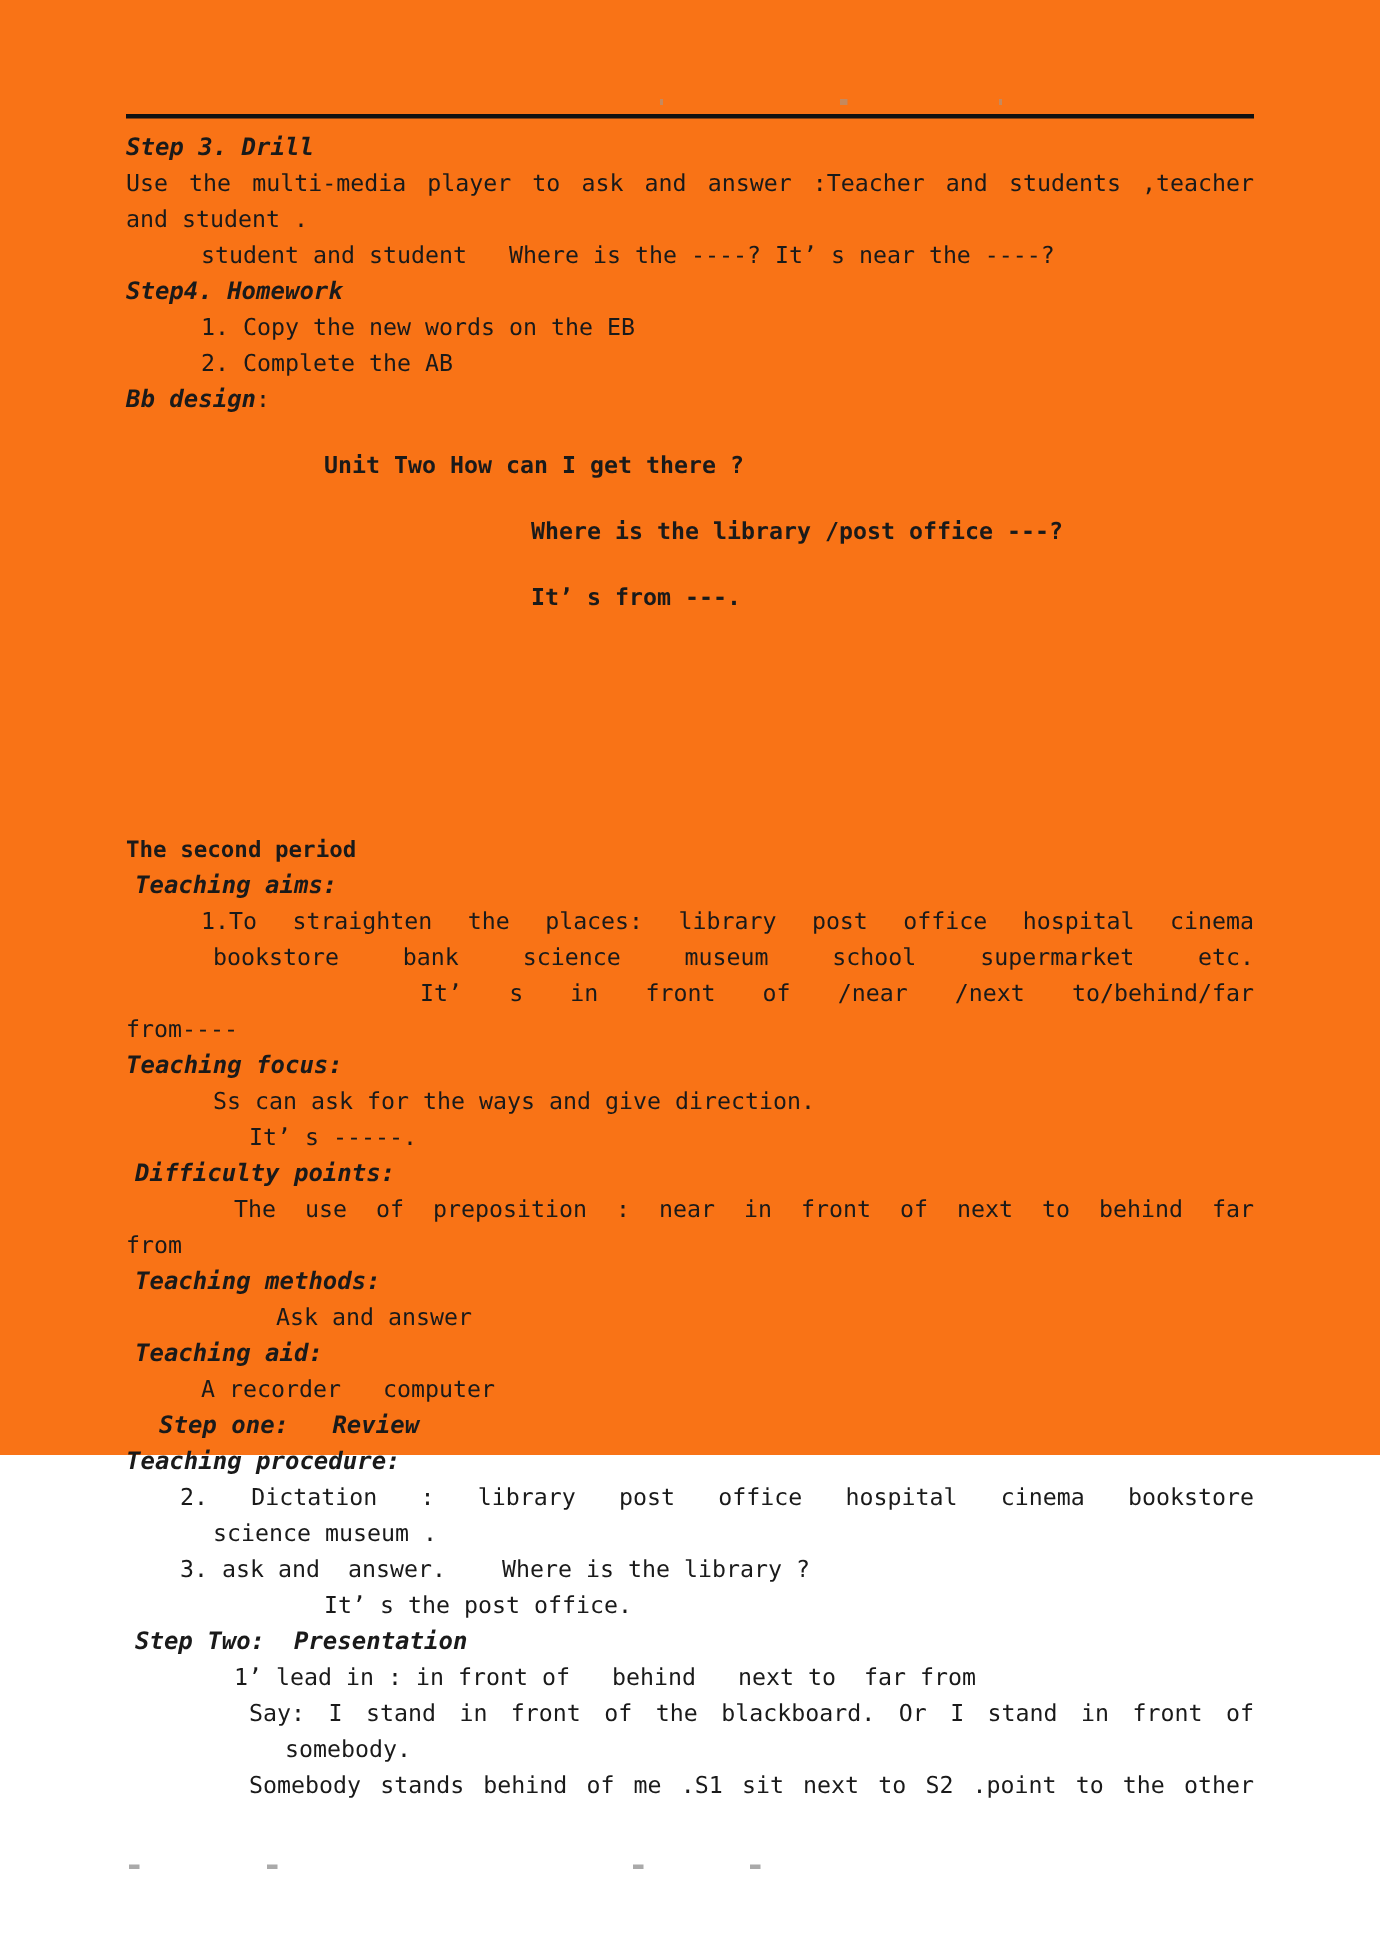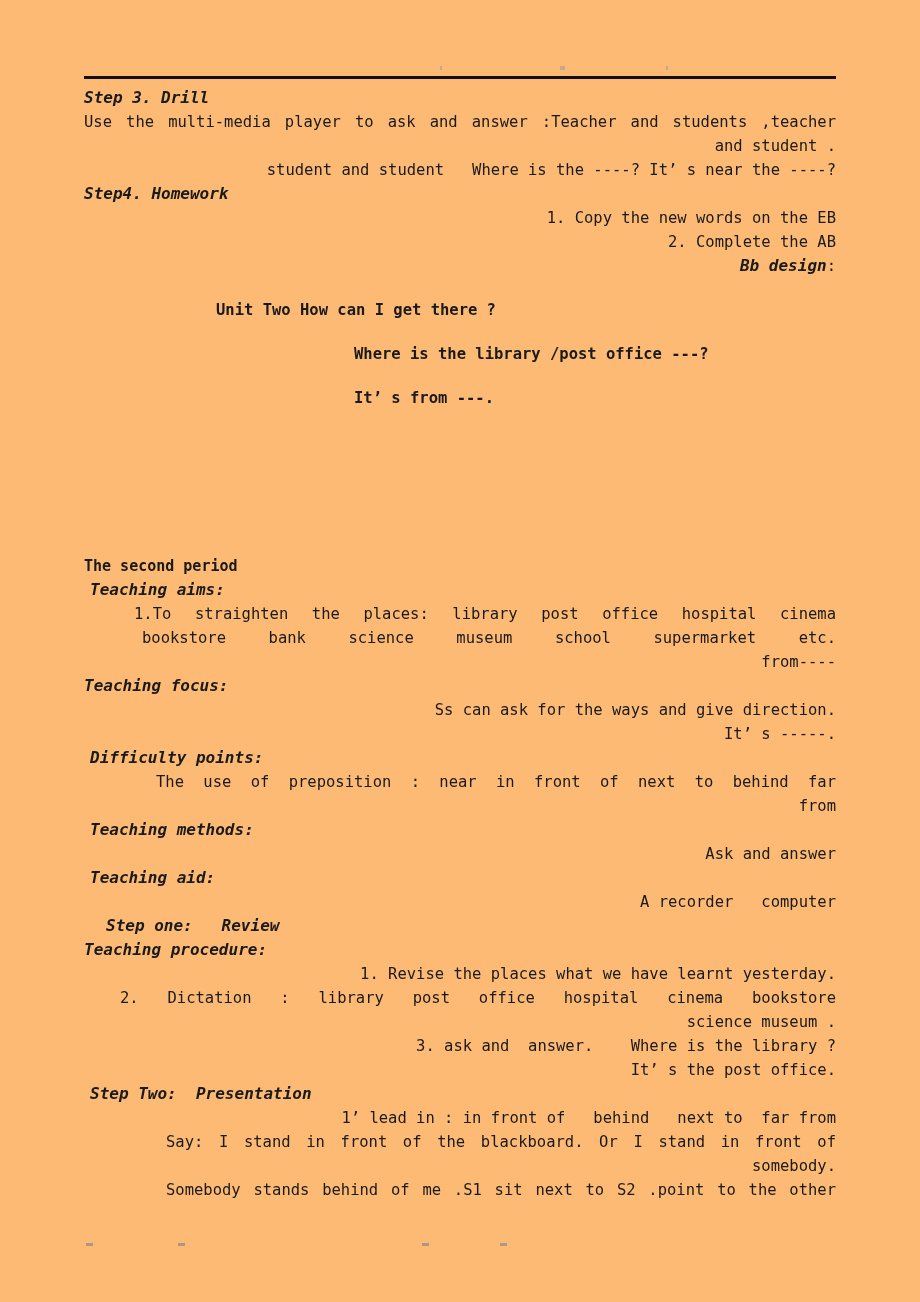--- a/index.html
+++ b/index.html
@@ -15,22 +15,22 @@
     overflow: hidden;
     font-family: "DejaVu Sans Mono", "Liberation Mono", monospace;
     color: #1a1a1a;
   }
 
   
   .page {
     position: absolute;
     left: 0; top: 0;
     width: 920px;
-    height: 1302px;
-    background: #fdba74;
+    height: 970px;
+    background: #f97316;
   }
 
   .header-rule {
     position: absolute;
     left: 84px;
     top: 76px;
     width: 752px;
     height: 0;
     border-top: 2px solid #111;
     border-bottom: 1px solid #111;
@@ -69,21 +69,20 @@
     top: 86px;
     width: 752px;
   }
 
   .line {
     font-size: 15.5px;
     line-height: 24px;
     letter-spacing: 0px;
     white-space: pre;
     min-height: 24px;
-    text-align: right;
   }
 
   
   .just {
     white-space: normal;
     text-align: justify;
     text-align-last: justify;
     font-size: 15.5px;
     line-height: 24px;
     min-height: 24px;
@@ -173,20 +172,21 @@
     <div class="center-bold">The second period</div>
 
 
     <div class="head ibb">Teaching aims:</div>
 
     <div class="just i3">1.To straighten the places:   library   post office  hospital   cinema</div>
 
     <div class="just i4">bookstore   bank  science museum   school  supermarket  etc.</div>
 
 
+    <div class="just i10">It’ s  in front of /near /next to/behind/far</div>
 
     <div class="line">from----</div>
 
     <div class="head">Teaching focus:</div>
 
     <div class="line i4">Ss can ask for the ways and give direction.</div>
 
 
     <div class="line i6">It’ s -----.</div>
 
@@ -201,21 +201,20 @@
     <div class="line i7">Ask and answer</div>
 
     <div class="head ibb">Teaching aid:</div>
 
     <div class="line i3">A recorder   computer</div>
 
     <div class="head i1">Step one:   Review</div>
 
     <div class="head">Teaching procedure:</div>
 
-    <div class="line i2">1. Revise the places what we have learnt yesterday.</div>
 
     <div class="just i2">2.  Dictation :  library   post office   hospital   cinema   bookstore</div>
 
     <div class="line i4">science museum .</div>
 
     <div class="line i2">3. ask and  answer.    Where is the library ?</div>
 
     <div class="line i9">It’ s the post office.</div>
 
     <div class="head ibb">Step Two:  Presentation</div>

